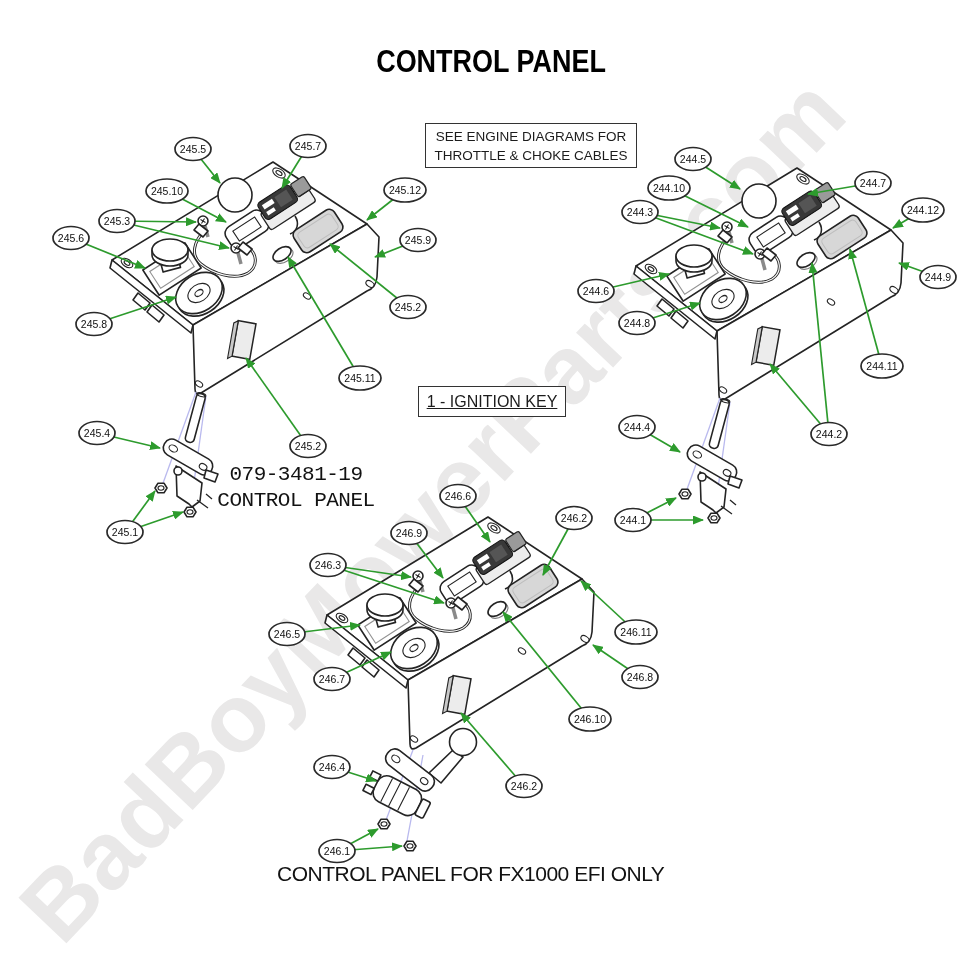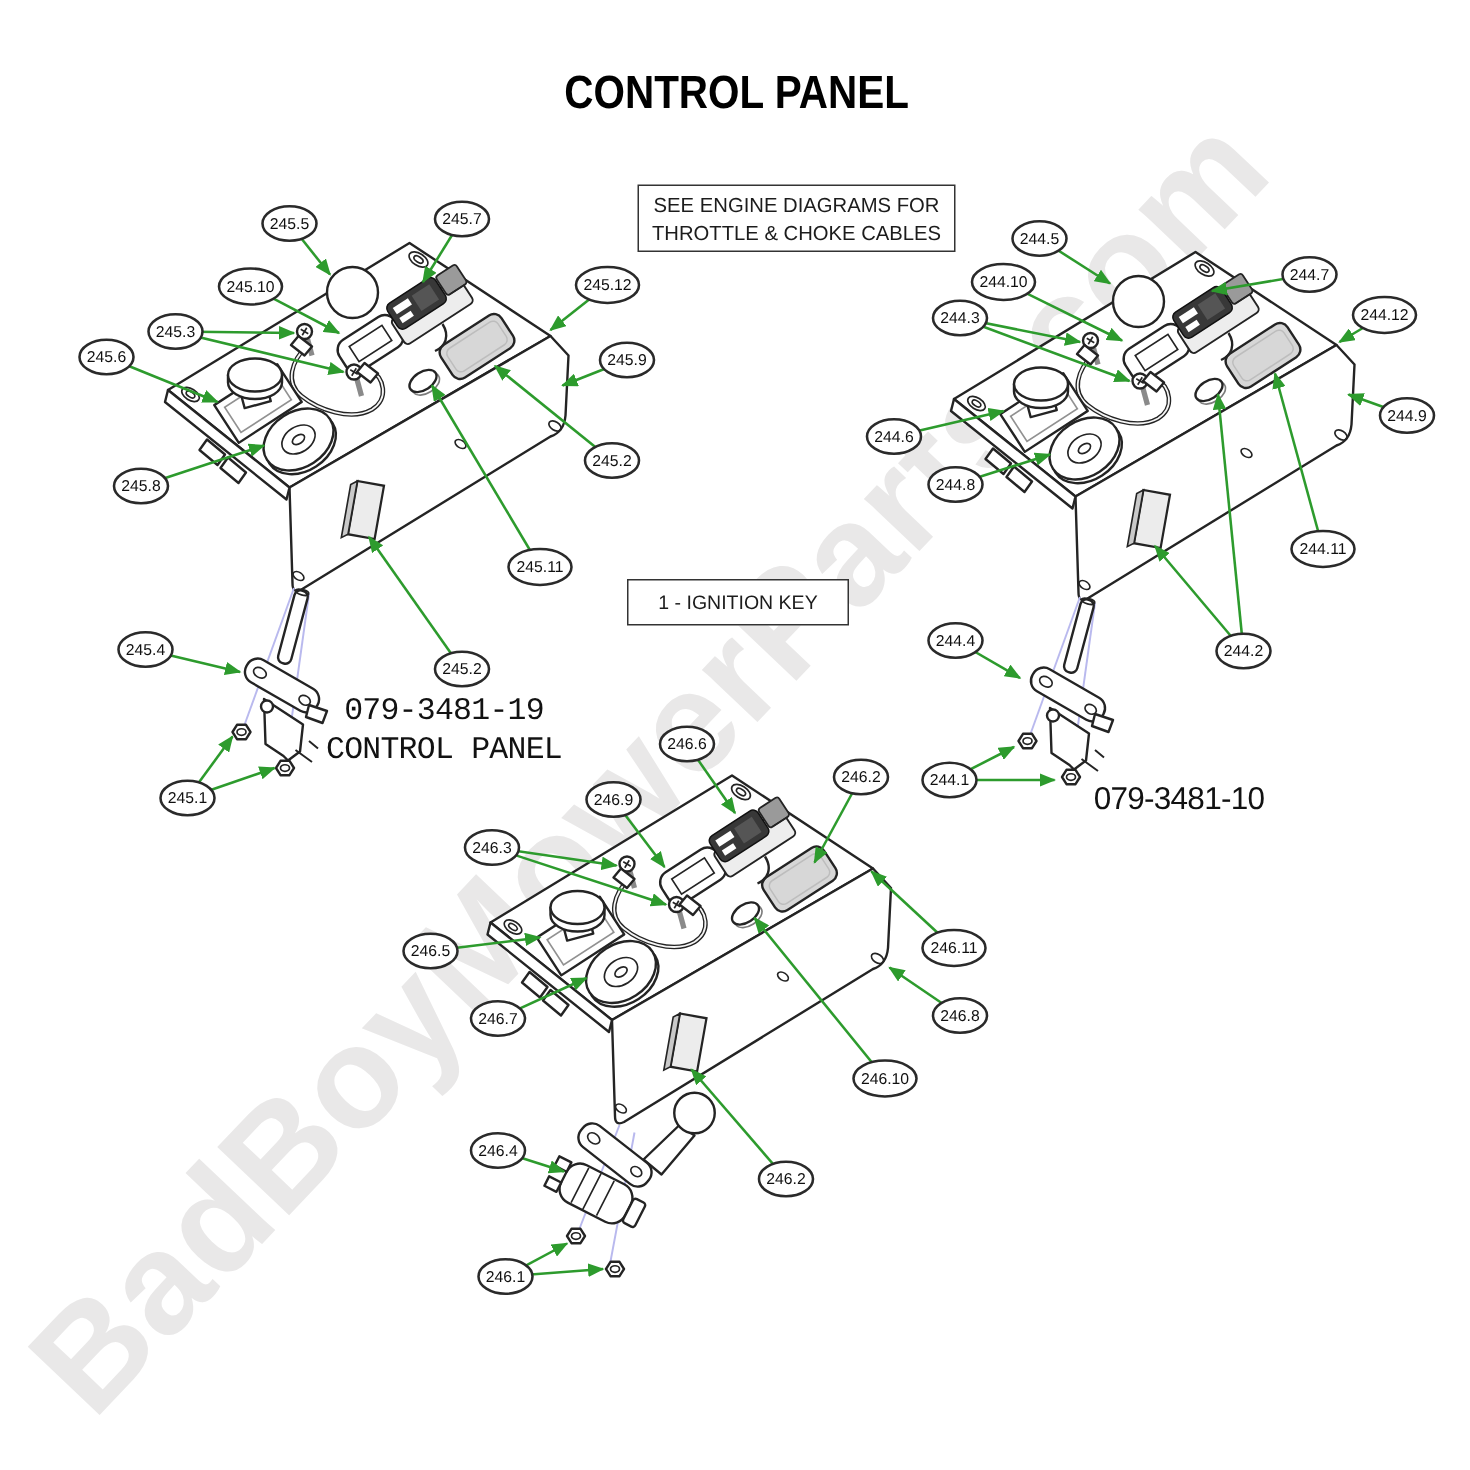--- a/index.html
+++ b/index.html
@@ -13,21 +13,21 @@
   .co{fill:#fff;stroke:#2a2a2a;stroke-width:1.7;}
   .ct{font:10.5px "Liberation Sans",sans-serif;fill:#101010;text-anchor:middle;}
   .wm{font:700 96px "Liberation Sans",sans-serif;fill:#e9e8e8;}
   .overlay{position:absolute;z-index:5;}
   .title{left:341px;top:44px;width:300px;text-align:center;}
   .title span{display:inline-block;font-size:31px;font-weight:800;letter-spacing:0px;
               transform:scaleX(.87);transform-origin:center;white-space:nowrap;color:#000;}
   .notebox{background:#fff;border:1.6px solid #333;display:flex;align-items:center;
            justify-content:center;text-align:center;box-sizing:border-box;color:#1c1c1c;}
   .note1{left:425px;top:123px;width:212px;height:45px;font-size:13.5px;line-height:19px;padding:2px 6px;}
-  .note2{left:418px;top:386px;width:148px;height:31px;font-size:13px;}
+  .note2{left:418px;top:386px;width:148px;height:31px;font-size:16px;text-decoration:underline;}
   .dlabel{text-align:center;color:#121212;}
   .dlabel .pn{font-size:21px;letter-spacing:-.5px;line-height:27px;white-space:nowrap;}
   .dlabel .nm{font-size:21px;letter-spacing:-.5px;line-height:26px;white-space:nowrap;}
   .dl1{left:146px;top:461px;width:300px;font-family:Liberation Mono, monospace;}
   .dl2{left:606px;top:519px;width:360px;}
   .dl3{left:277px;top:861px;width:380px;}
 </style>
 </head>
 <body>
 
@@ -408,19 +408,19 @@
   <div class="overlay notebox note2">
     <span>1 - IGNITION KEY</span>
   </div>
 
   <div class="overlay dlabel dl1">
     <div class="pn">079-3481-19</div>
     <div class="nm">CONTROL PANEL</div>
   </div>
 
   <div class="overlay dlabel dl2">
-    <div class="pn">079-3481-10</div>
   </div>
 
   <div class="overlay dlabel dl3">
+    <div class="nm">CONTROL PANEL FOR FX1000 EFI ONLY</div>
   </div>
 
 </div>
 
 </body></html>

